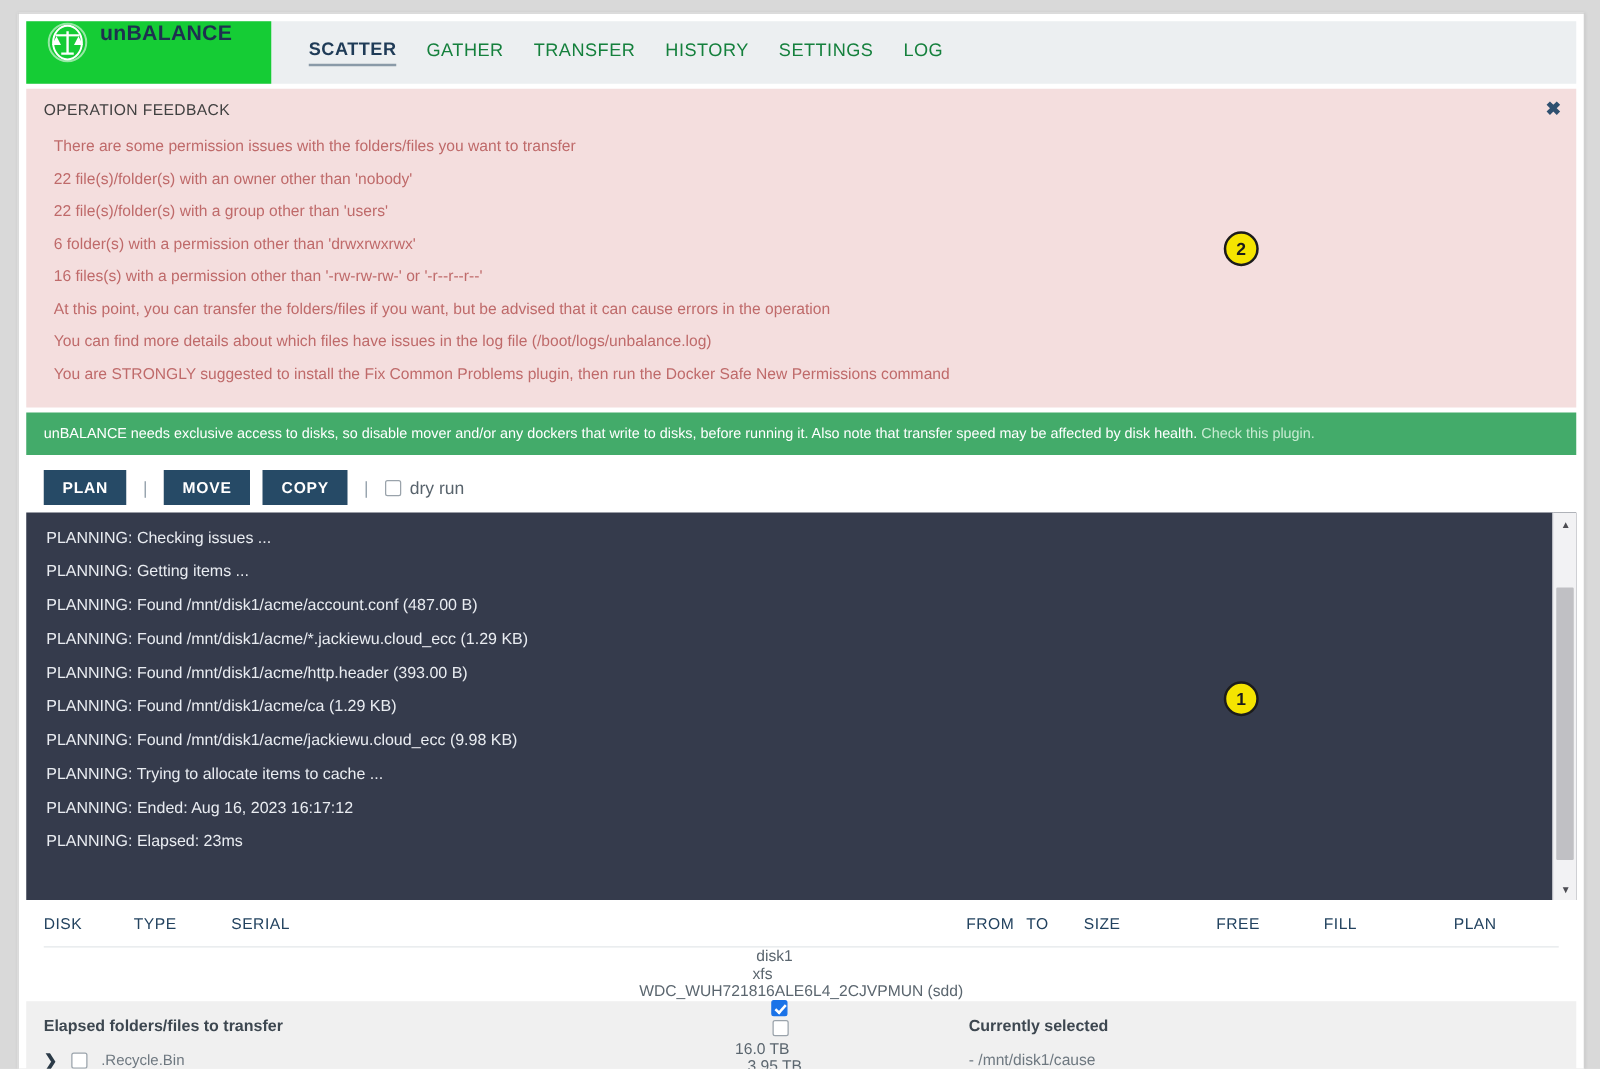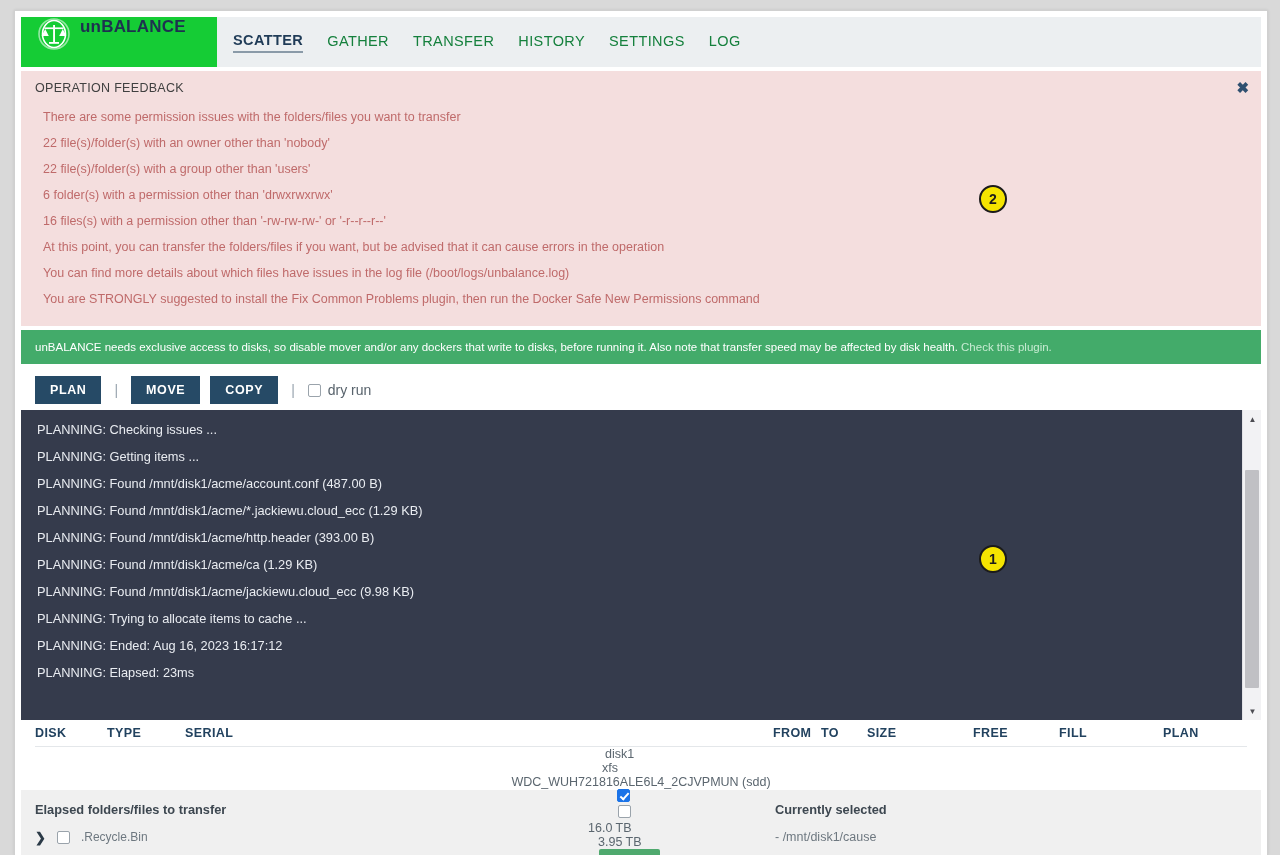--- a/index.html
+++ b/index.html
@@ -37,21 +37,21 @@
   }
   .logo-mark { width: 34px; height: 34px; flex: 0 0 auto; }
   .logo-text {
     color: #1e3050;
     font-weight: bold;
     font-size: 17px;
     letter-spacing: .2px;
   }
   .nav {
     display: flex; align-items: center;
-    gap: 24px; padding-left: 16px;
+    gap: 24px; padding-left: 30px;
     font-size: 14.5px;
   }
   .nav-item {
     color: #15803d;
     letter-spacing: .4px;
     padding-bottom: 3px;
     cursor: pointer;
   }
   .nav-item.active {
     color: #1f3b57;
@@ -188,24 +188,24 @@
   .table {
     margin: 0 6px;
     background: #ffffff;
     padding: 0 14px;
   }
   .trow {
     display: flex; align-items: center;
     font-size: 12.5px;
   }
   .thead {
-    height: 27px;
+    height: 38px;
     border-bottom: 1px solid #e4e7ea;
     color: #22425f;
-    font-weight: bold;
+    font-weight: normal;
     letter-spacing: .4px;
   }
   .tbody { height: 43px; color: #5b666f; flex-direction: column; }
   .c-disk   { width: 72px; }
   .c-type   { width: 78px; }
   .c-serial { flex: 1 1 auto; }
   .c-from   { width: 48px; }
   .c-to     { width: 46px; }
   .c-size   { width: 106px; }
   .c-free   { width: 86px; }

